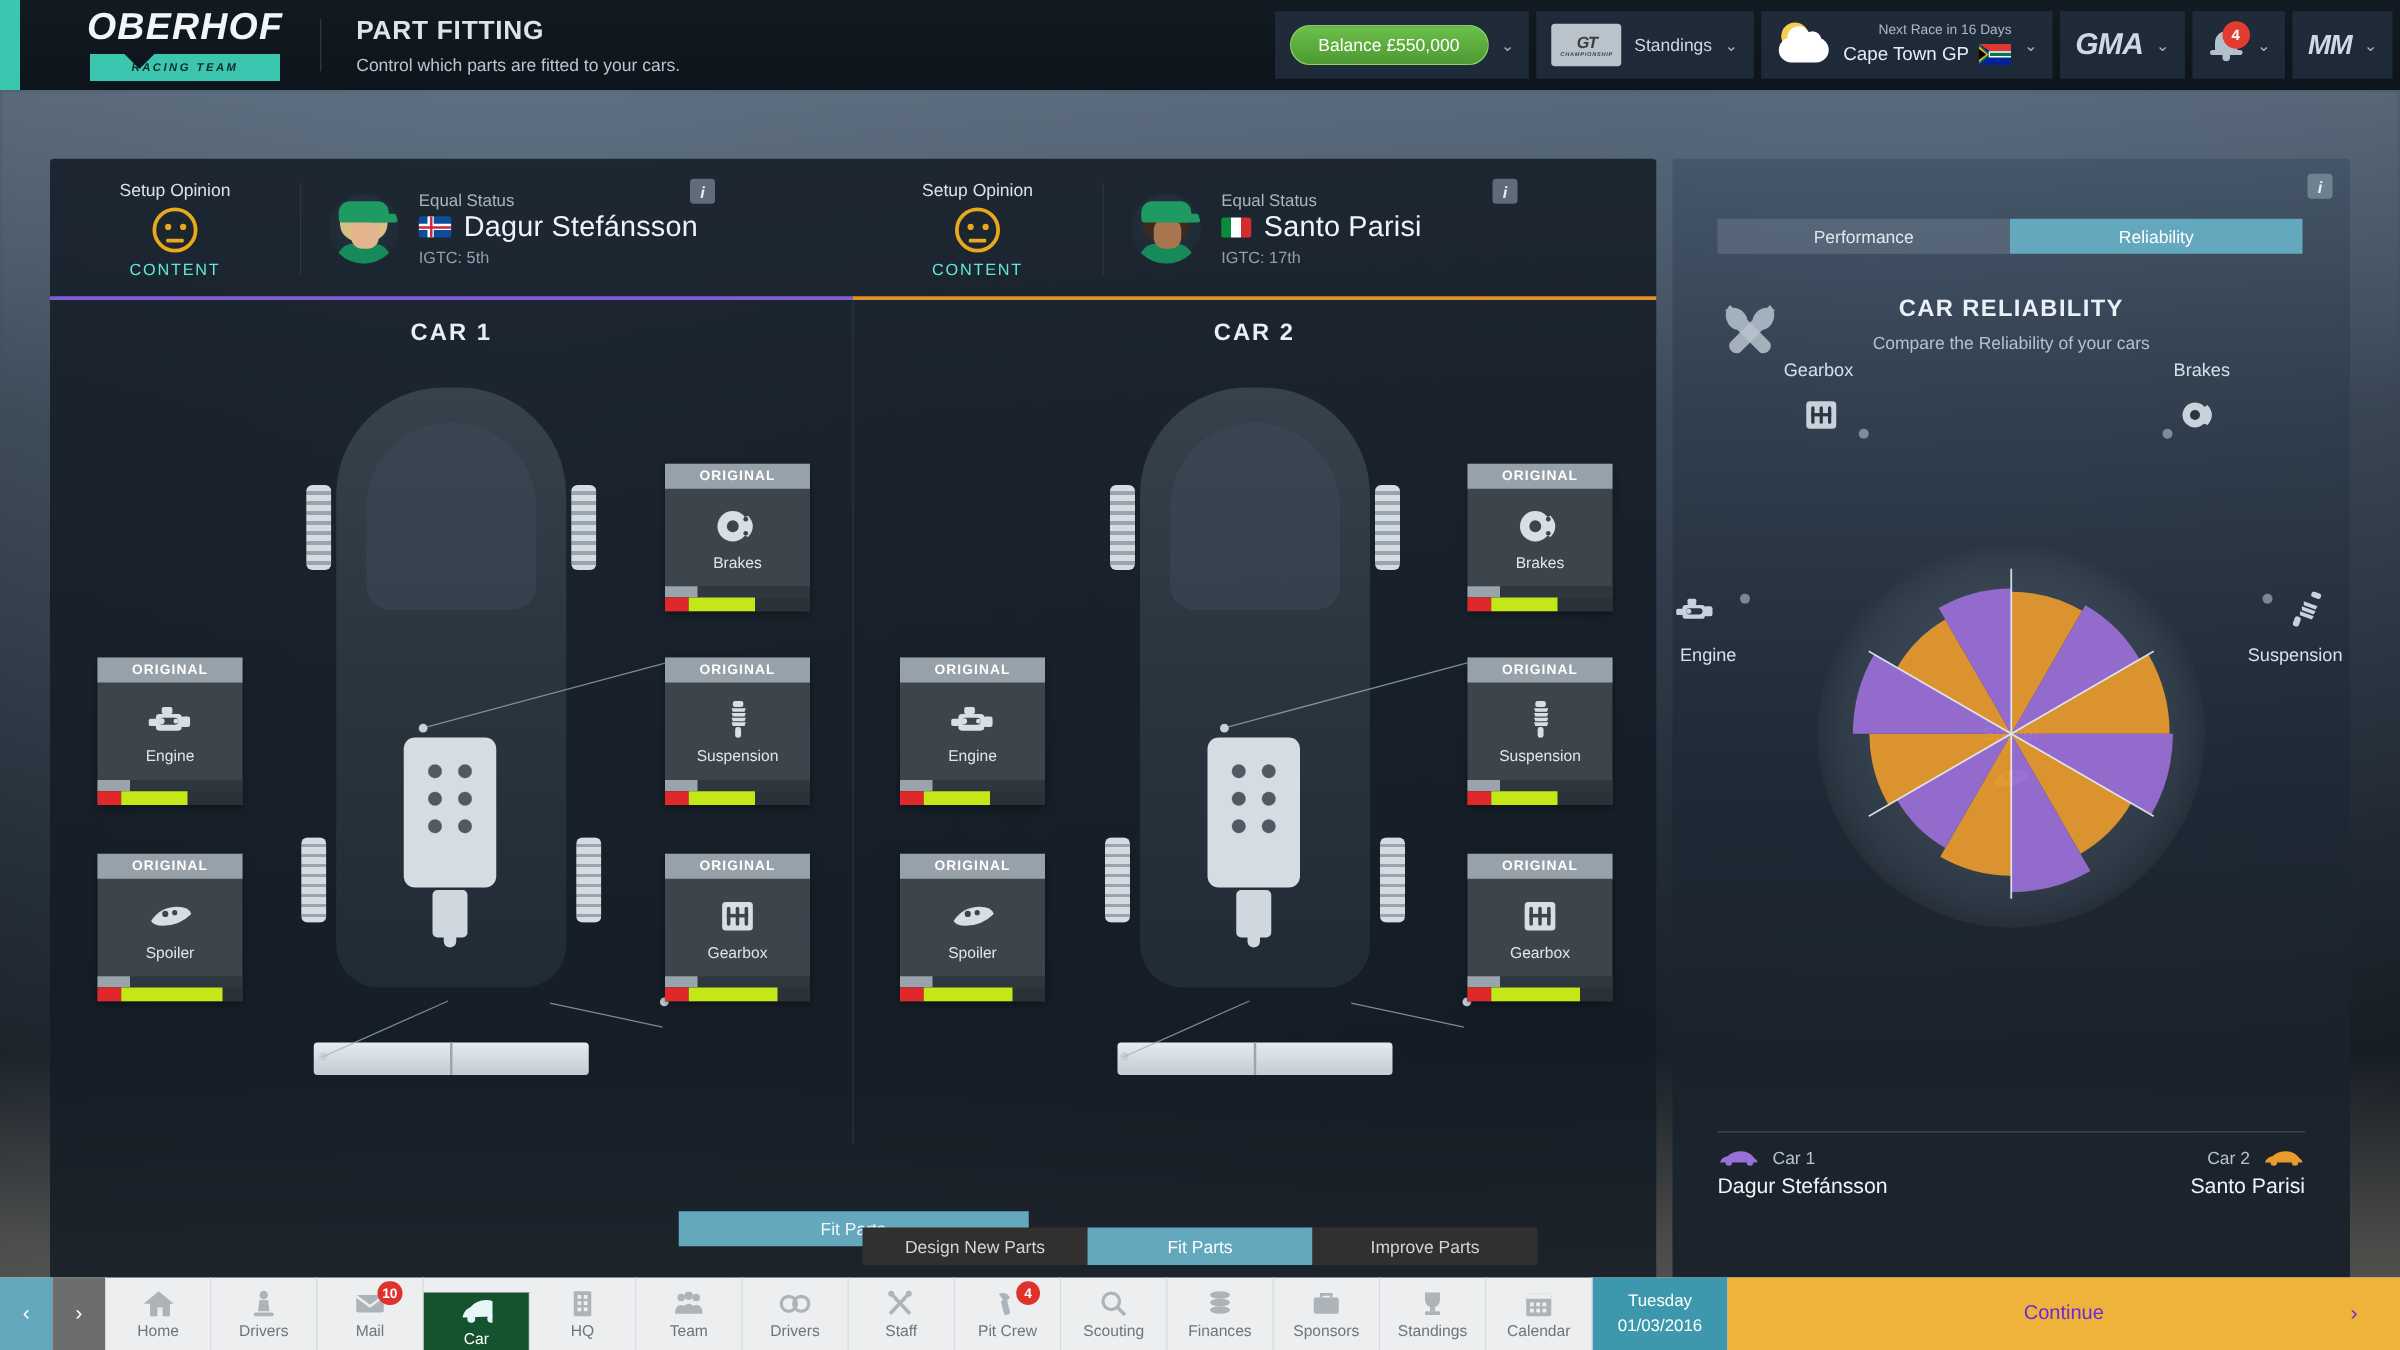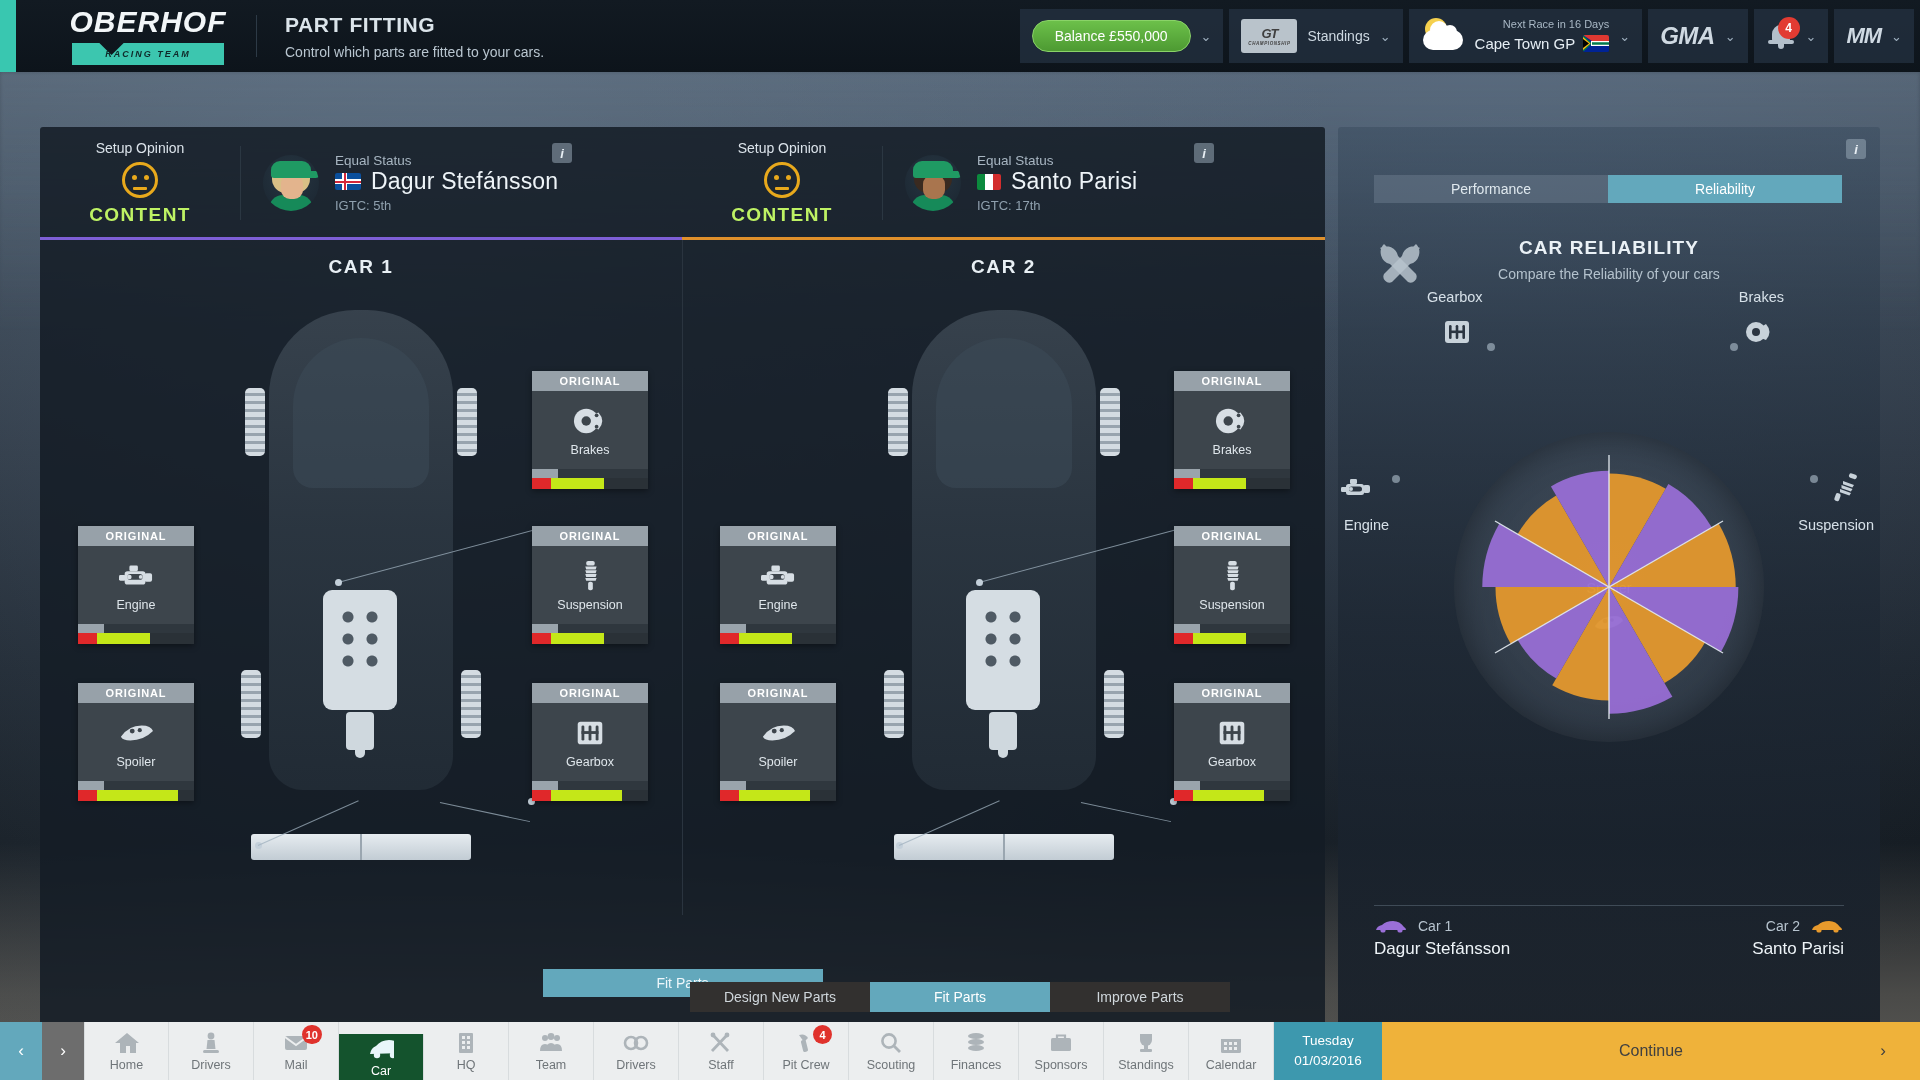--- a/index.html
+++ b/index.html
@@ -120,21 +120,21 @@
     border:3px solid #e8a91c; position:relative;
   }
   .face::before{
     content:""; position:absolute; left:7px; top:10px; width:5px; height:5px;
     border-radius:50%; background:#e8a91c;
     box-shadow:12px 0 0 #e8a91c;
   }
   .face::after{
     content:""; position:absolute; left:8px; top:22px; width:14px; height:3px; background:#e8a91c; border-radius:1px;
   }
-  .opinion-state{ font-size:19px; font-weight:bold; letter-spacing:1.4px; color:#bef264; }
+  .opinion-state{ font-size:13px; font-weight:normal; letter-spacing:1.4px; color:#5eead4; }
   .vdiv{ width:1px; height:74px; background:#2b3742; }
   .driver-info{ display:flex; align-items:center; gap:16px; padding-left:22px; }
   .avatar{
     width:56px; height:56px; border-radius:50%; overflow:hidden; position:relative;
     background:radial-gradient(circle at 50% 38%, #273642 0%, #1a2530 100%);
     flex:0 0 auto;
   }
   .av-cap{ position:absolute; left:8px; top:6px; width:40px; height:17px; background:#1f9a63; border-radius:9px 9px 3px 3px; }
   .av-cap::after{ content:""; position:absolute; left:26px; top:10px; width:22px; height:7px; background:#1f9a63; border-radius:0 4px 4px 0; }
   .av-hair{ position:absolute; left:9px; top:16px; width:38px; height:22px; background:#d9bf86; border-radius:0 0 14px 14px; }
@@ -317,21 +317,21 @@
   .nav-badge{
     position:absolute; top:3px; right:16px; min-width:19px; height:19px;
     background:#e0322c; color:#fff; border-radius:10px; font-size:11px; font-weight:bold;
     display:flex; align-items:center; justify-content:center; padding:0 4px;
   }
   .date-box{
     width:108px; background:#3d98ae; color:#fff; display:flex; flex-direction:column;
     align-items:center; justify-content:center; font-size:13.5px; line-height:1.5; cursor:pointer;
   }
   .continue-btn{
-    flex:1; background:#efb23a; color:#404040; display:flex; align-items:center;
+    flex:1; background:#efb23a; color:#6d28d9; display:flex; align-items:center;
     justify-content:center; position:relative; font-size:16px; cursor:pointer;
   }
   .continue-btn .chev{ position:absolute; right:34px; font-size:17px; }
 </style>
 </head>
 <body>
 
 <div class="bg"></div>
 
 <div class="topbar">

